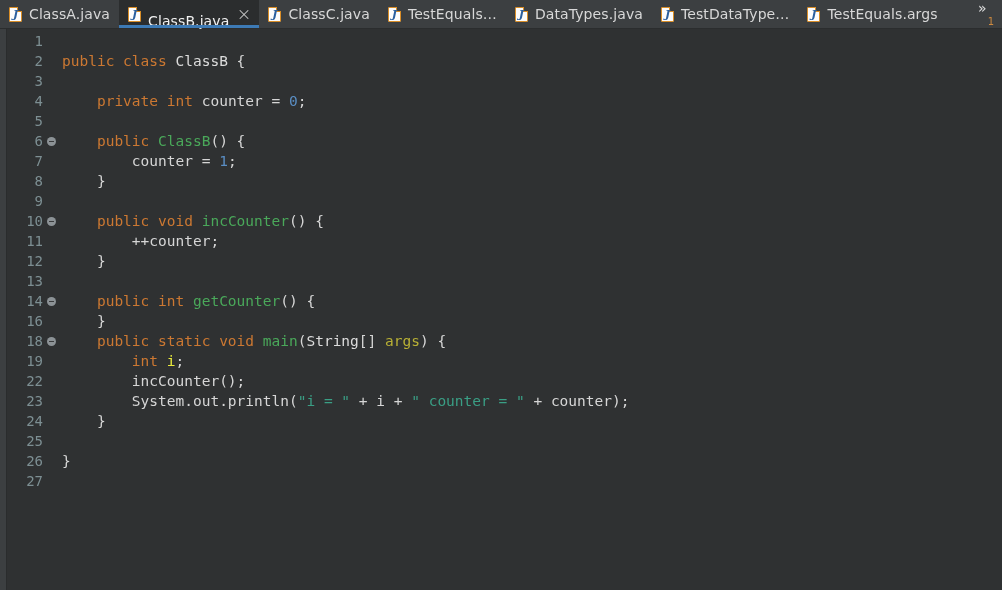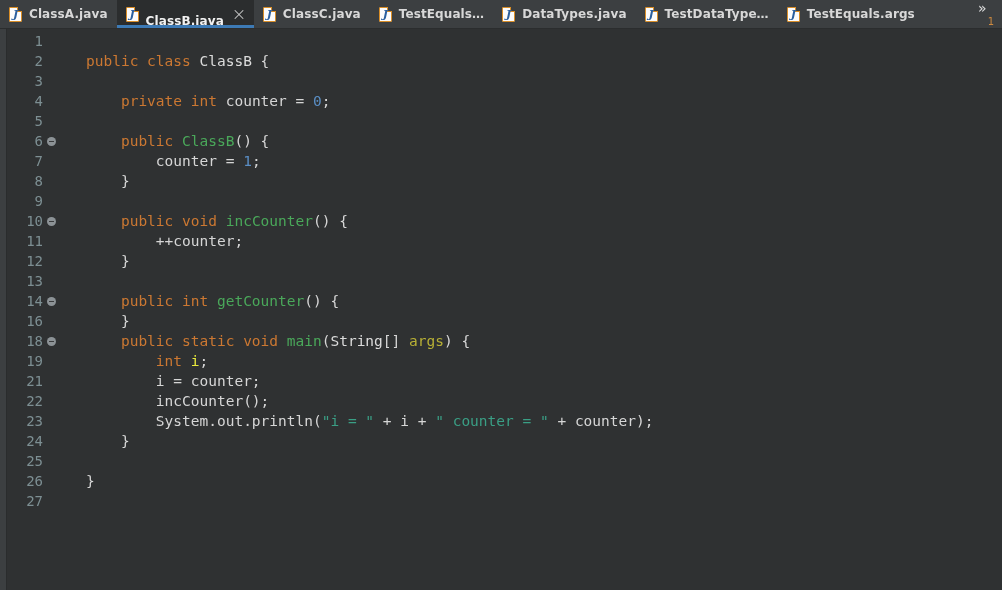--- a/index.html
+++ b/index.html
@@ -39,25 +39,24 @@
     background: #2b2d2e;
   }
   .tab.active::after {
     content: "";
     position: absolute;
     left: 0; right: 0; bottom: 0;
     height: 3px;
     background: #3d7ab5;
   }
   .tab-label {
-    font-size: 12px;
+    font-size: 14px;
     color: #d8d8d8;
     letter-spacing: 0.1px;
     margin-left: 7px;
-    font-weight: bold;
   }
   .tab.active .tab-label { color: #f2f2f2; margin-top: 13px; }
 
   
   .jicon {
     width: 13px;
     height: 15px;
     position: relative;
     flex: none;
     background: #fcfcfc;
@@ -188,21 +187,20 @@
     content: "";
     position: absolute;
     left: 2px; top: 4px;
     width: 5px; height: 1px;
     background: #3a3c3d;
   }
   .code {
     flex: 1 1 auto;
     color: #d6d6d6;
     padding-left: 4px;
-    margin-left: 24px;
   }
 
   
   .kw   { color: #cc7832; }          
   .typ  { color: #dcdcdc; }          
   .mth  { color: #4aa85a; }          
   .num  { color: #5a8ec4; }          
   .str  { color: #3a9f85; }          
   .prm  { color: #b8b035; }          
   .var  { color: #e9e93c; }          
@@ -274,21 +272,20 @@
       <div class="line"><span class="gutter">8</span><span class="foldbox"></span><span class="code"><span class="pun">    }</span></span></div>
       <div class="line"><span class="gutter">9</span><span class="foldbox"></span><span class="code"></span></div>
       <div class="line"><span class="gutter">10</span><span class="foldbox"><span class="fold"></span></span><span class="code"><span class="pun">    </span><span class="kw">public void </span><span class="mth">incCounter</span><span class="pun">() {</span></span></div>
       <div class="line"><span class="gutter">11</span><span class="foldbox"></span><span class="code"><span class="pun">        ++counter;</span></span></div>
       <div class="line"><span class="gutter">12</span><span class="foldbox"></span><span class="code"><span class="pun">    }</span></span></div>
       <div class="line"><span class="gutter">13</span><span class="foldbox"></span><span class="code"></span></div>
       <div class="line"><span class="gutter">14</span><span class="foldbox"><span class="fold"></span></span><span class="code"><span class="pun">    </span><span class="kw">public int </span><span class="mth">getCounter</span><span class="pun">() {</span></span></div>
       <div class="line"><span class="gutter">16</span><span class="foldbox"></span><span class="code"><span class="pun">    }</span></span></div>
       <div class="line"><span class="gutter">18</span><span class="foldbox"><span class="fold"></span></span><span class="code"><span class="pun">    </span><span class="kw">public static void </span><span class="mth">main</span><span class="pun">(</span><span class="typ">String</span><span class="pun">[] </span><span class="prm">args</span><span class="pun">) {</span></span></div>
       <div class="line"><span class="gutter">19</span><span class="foldbox"></span><span class="code"><span class="pun">        </span><span class="kw">int </span><span class="var">i</span><span class="pun">;</span></span></div>
-      <div class="line"><span class="gutter">21</span><span class="foldbox"></span><span class="code"><span class="pun">        i = counter;</span></span></div>
       <div class="line"><span class="gutter">22</span><span class="foldbox"></span><span class="code"><span class="pun">        incCounter();</span></span></div>
       <div class="line"><span class="gutter">23</span><span class="foldbox"></span><span class="code"><span class="pun">        System.out.println(</span><span class="str">"i = "</span><span class="pun"> + i + </span><span class="str">" counter = "</span><span class="pun"> + counter);</span></span></div>
       <div class="line"><span class="gutter">24</span><span class="foldbox"></span><span class="code"><span class="pun">    }</span></span></div>
       <div class="line"><span class="gutter">25</span><span class="foldbox"></span><span class="code"></span></div>
       <div class="line"><span class="gutter">26</span><span class="foldbox"></span><span class="code"><span class="pun">}</span></span></div>
       <div class="line"><span class="gutter">27</span><span class="foldbox"></span><span class="code"></span></div>
     </div>
 </div>
 
 </body></html>

